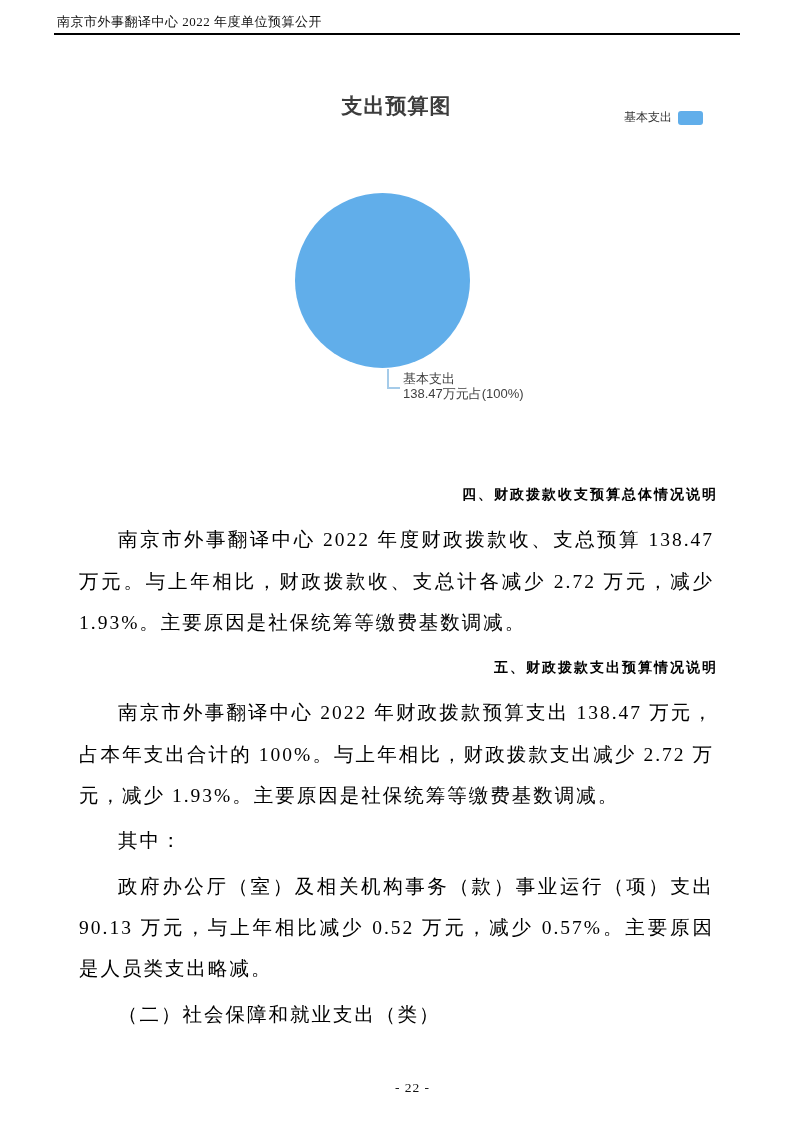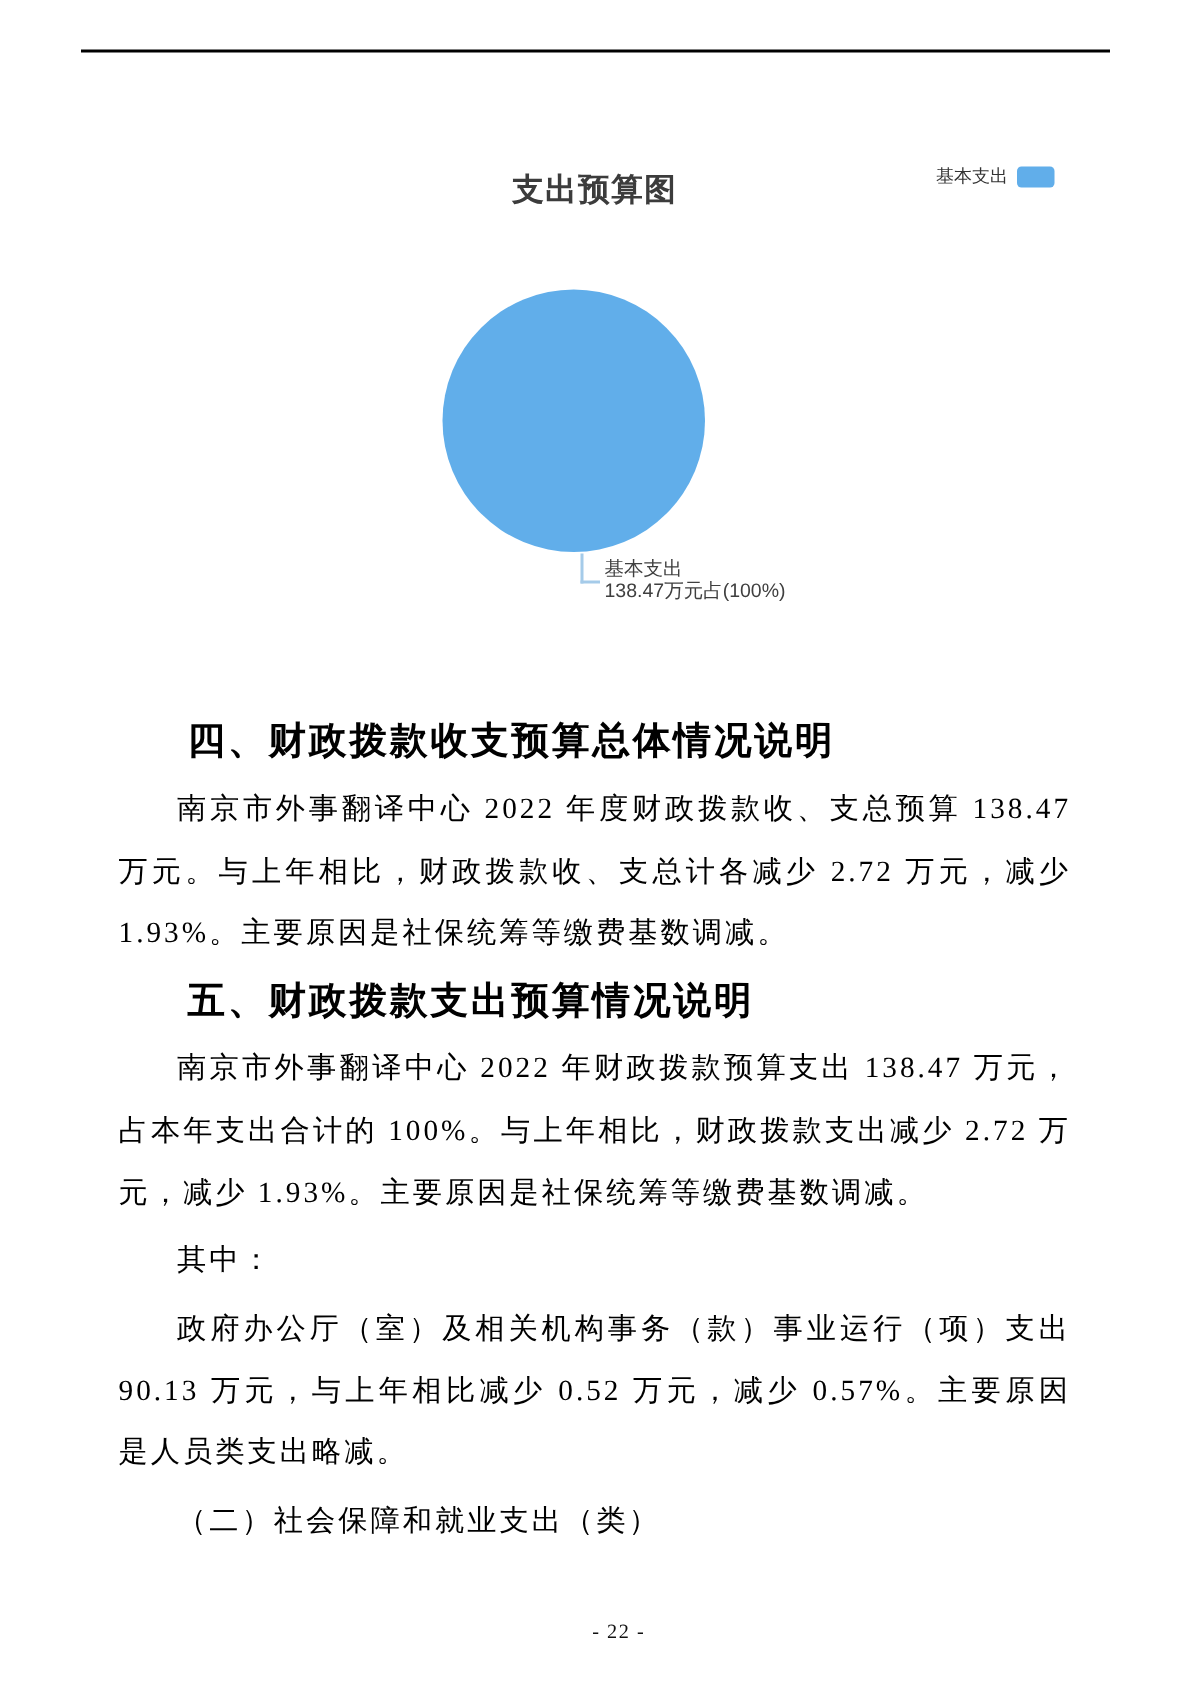--- a/index.html
+++ b/index.html
@@ -17,21 +17,21 @@
     font-size:13px;letter-spacing:0.5px;color:#111;
     font-family:"Liberation Serif","DejaVu Serif",serif;
     white-space:nowrap;
   }
   .header-rule{
     position:absolute;left:54px;top:33px;
     width:686px;height:2px;background:#000;
   }
   
   .chart-title{
-    position:absolute;left:0;top:112px;width:100%;
+    position:absolute;left:0;top:92px;width:100%;
     text-align:center;
     font-family:"Liberation Sans","DejaVu Sans",sans-serif;
     font-weight:bold;font-size:21px;letter-spacing:1px;
     color:#3c3c3c;
   }
   .legend{
     position:absolute;top:109px;right:90px;
     display:flex;align-items:center;gap:6px;
     font-family:"Liberation Sans","DejaVu Sans",sans-serif;
     font-size:12px;color:#333;
@@ -60,39 +60,42 @@
     white-space:nowrap;
   }
   
   .body-text{
     position:absolute;left:75px;top:474px;width:643px;
     font-size:19.5px;line-height:41.3px;
     letter-spacing:2px;
     text-align:justify;
   }
   .body-text h3{
-    margin:0;font-size:25px;font-weight:bold;
-    text-indent:2em;text-align:left;
+    margin:0;font-size:14px;font-weight:bold;
+    text-indent:2em;text-align:right;
   }
   .body-text p{
     margin:4px;text-indent:2em;
   }
   
   .footer{
     position:absolute;left:16px;top:1080px;width:100%;
     text-align:center;font-size:13.5px;color:#111;
     font-family:Liberation Serif, serif;
     letter-spacing:1px;
   }
 </style>
 </head>
 <body>
 
 <div class="page">
 
+  <div class="doc-header">
+    <span>南京市外事翻译中心 2022 年度单位预算公开</span>
+  </div>
   <div class="header-rule"></div>
 
   <div>
     <div class="chart-title">支出预算图</div>
 
     <div class="legend">
       <span class="legend-label">基本支出</span>
       <span class="legend-swatch" style="background: rgb(97, 174, 234);"></span>
     </div>
 

